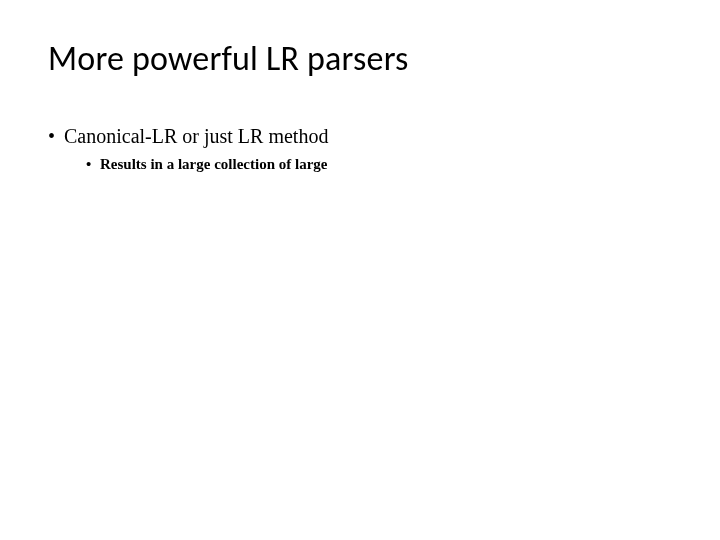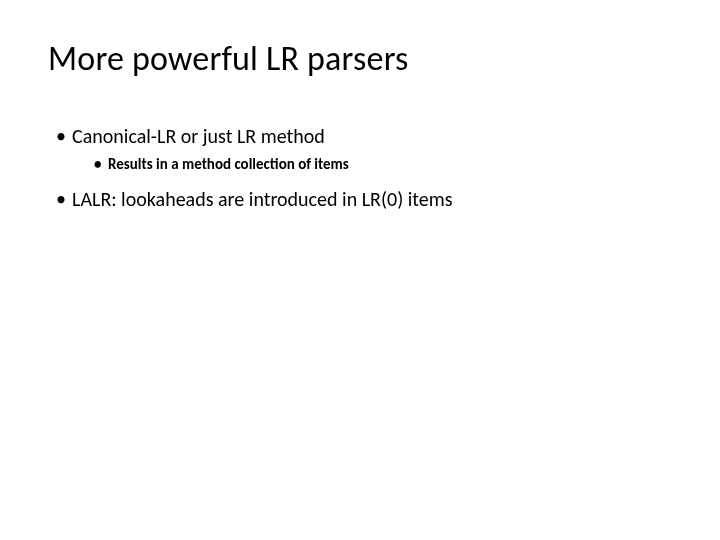--- a/index.html
+++ b/index.html
@@ -19,21 +19,22 @@
   }
   .title {
     font-size: 34px;
     font-weight: 400;
     letter-spacing: 0.2px;
     margin: 0 0 44px 0;
   }
   ul.lvl1 {
     list-style: none;
     padding: 0;
-    margin: 8px;
+    margin: 0;
+    font-family: Liberation Serif, serif;
   }
   ul.lvl1 > li {
     font-size: 20px;
     line-height: 1.35;
     margin: 0 0 4px 0;
     padding-left: 16px;
     position: relative;
   }
   ul.lvl1 > li::before {
     content: "•";
@@ -65,21 +66,18 @@
 <body>
 
 <div class="slide">
   <h1 class="title">More powerful LR parsers</h1>
 
   <ul class="lvl1">
     <li>
       <span>Canonical-LR or just LR method</span>
       <ul class="lvl2">
         <li>
-          <span>Results in a method collection of items</span>
+          <span>Results in a large collection of large</span>
         </li>
       </ul>
-    </li>
-    <li>
-      <span>LALR: lookaheads are introduced in LR(0) items</span>
     </li>
   </ul>
 </div>
 
 </body></html>

